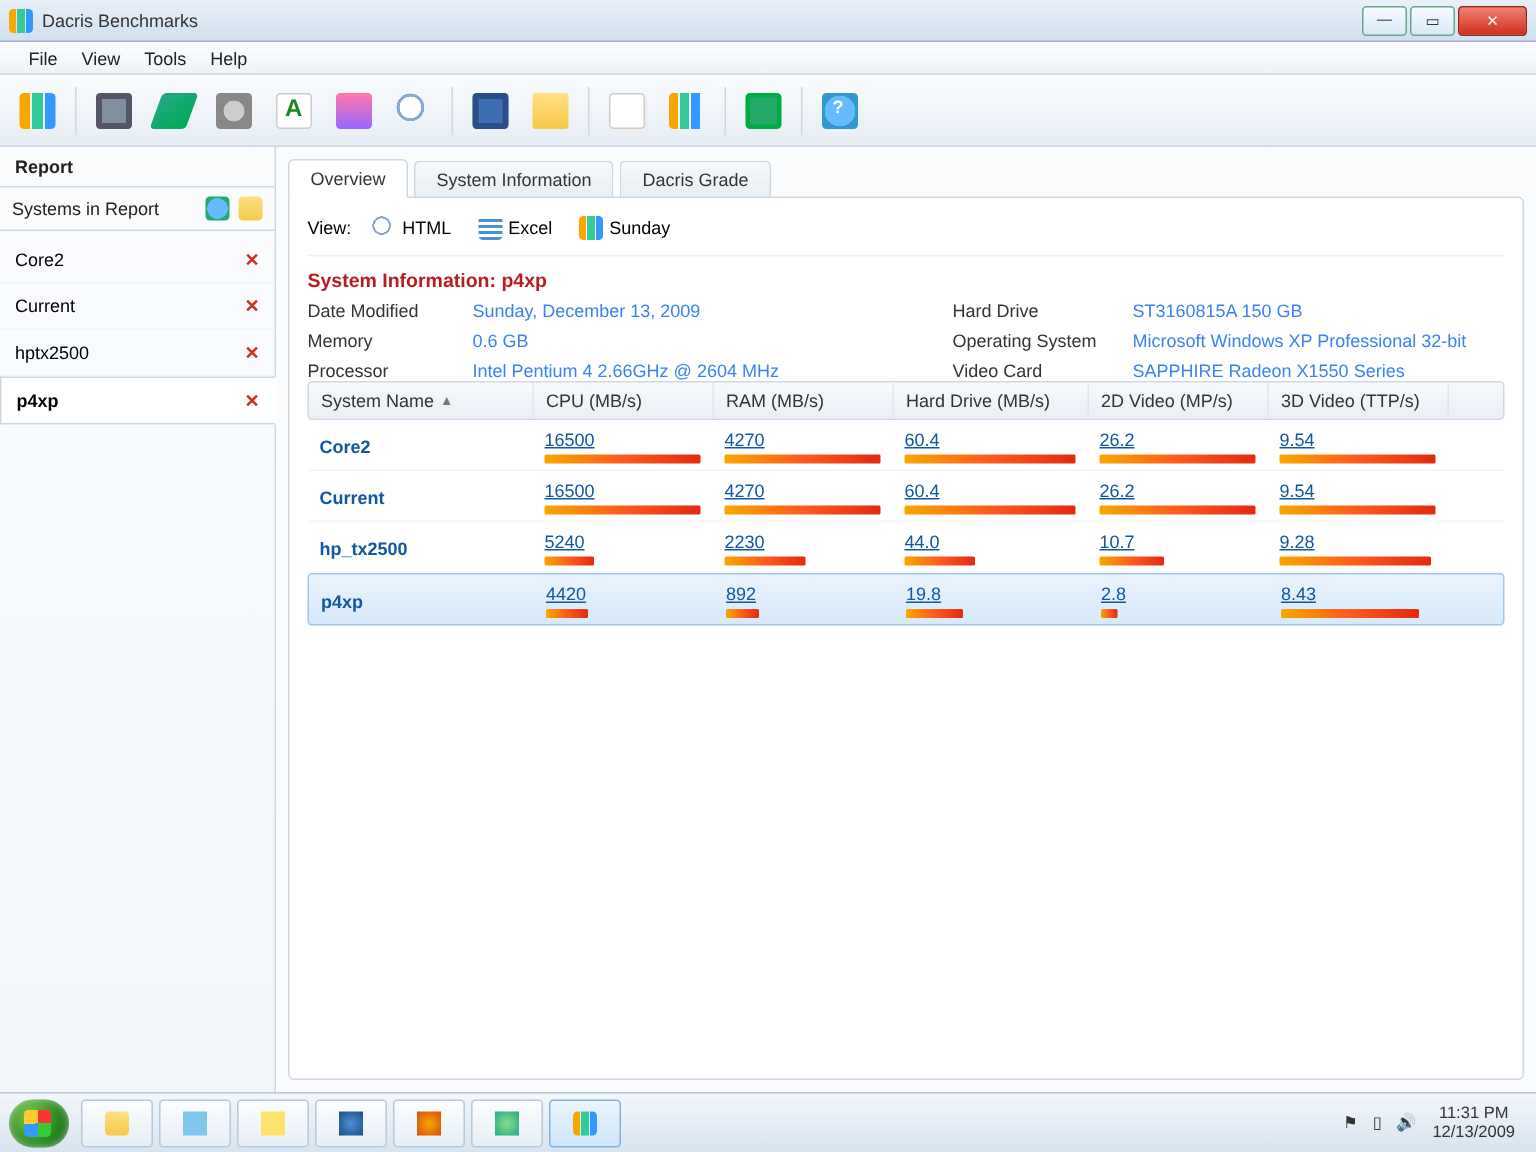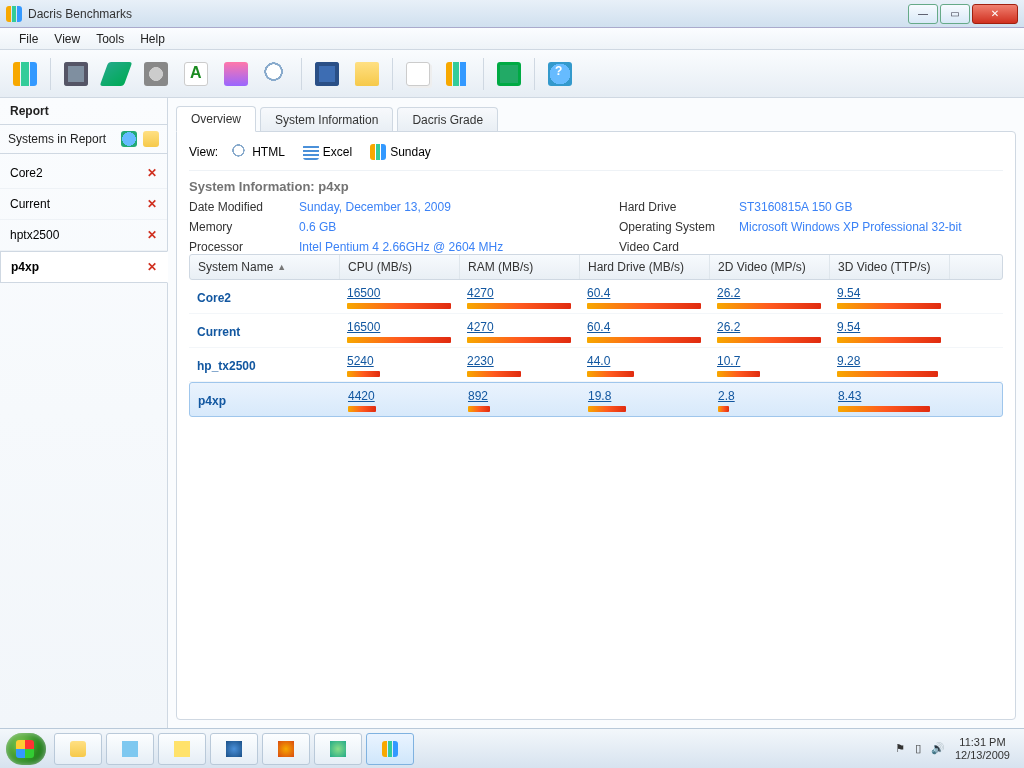--- a/index.html
+++ b/index.html
@@ -19,41 +19,41 @@
 
 
 .toolbar { height: 48px; background: linear-gradient(#fafcfe,#e6edf4); border-bottom:1px solid #cfd8e2; display:flex; align-items:center; padding:0 6px; gap:2px;}
 .tbtn { width:38px; height:38px; display:flex; align-items:center; justify-content:center; border-radius:3px; }
 .tsep { width:1px; height:32px; background:#cfd8e2; margin:0 4px;}
 
 
 .main { position:absolute; top:98px; left:0; right:0; bottom:40px; display:flex; background:#fff; }
 
 
-.sidebar { width:168px; border-right:1px solid #cfd8e2; display:flex; flex-direction:column; background:linear-gradient(#fafcfe,#f2f6fa);}
+.sidebar { width:184px; border-right:1px solid #cfd8e2; display:flex; flex-direction:column; background:linear-gradient(#fafcfe,#f2f6fa);}
 .sidehead { padding:6px 10px; font-weight:bold; color:#222; border-bottom:1px solid #cfd8e2;}
 .sidebar2 { padding:6px 8px; display:flex; align-items:center; justify-content:space-between; border-bottom:1px solid #cfd8e2;}
 .sidebar2 .lbl { color:#222;}
 .sidebar2 .icons { display:flex; gap:6px; }
 .syslist { padding:4px 0;}
 .sysitem { display:flex; align-items:center; justify-content:space-between; padding:8px 10px; border-bottom:1px solid #eef2f6;}
 .sysitem.selected { background:#fff; font-weight:bold; border:1px solid #cfd8e2; border-right:1px solid #fff; margin-right:-1px;}
 .sysitem .x { color:#d03020; font-weight:bold; cursor:pointer; }
 
 
 .content { flex:1; display:flex; flex-direction:column; padding:6px 8px 8px 8px; background:#fafcfe;}
 .tabs { display:flex; gap:4px; height:28px; align-items:flex-end; }
 .tab { padding:5px 14px; background:linear-gradient(#f7f9fc,#e8eef4); border:1px solid #cfd8e2; border-bottom:none; border-radius:4px 4px 0 0; color:#333; }
 .tab.active { background:#fff; font-weight:normal; border-bottom:1px solid #fff; position:relative; z-index:2;}
 .panel { flex:1; background:#fff; border:1px solid #cfd8e2; border-radius:0 4px 4px 4px; margin-top:-1px; padding:10px 12px; overflow:auto;}
 
 .viewrow { display:flex; align-items:center; gap:10px; padding-bottom:8px; border-bottom:1px solid #eef2f6;}
 .viewbtn { display:flex; align-items:center; gap:4px; padding:2px 4px;}
 
-.sectitle { font-weight:bold; font-size:13px; margin:8px 0 6px 0; color:#737373;}
+.sectitle { font-weight:bold; font-size:13px; margin:8px 0 6px 0; color:#b91c1c;}
 .infogrid { display:grid; grid-template-columns: 110px 320px 120px auto; row-gap:6px; font-size:12px; color:#333;}
 .infogrid .k { color:#333;}
 .infogrid .v { color:#3b82f6;}
 
 .tablehead { display:grid; grid-template-columns: 150px 120px 120px 130px 120px 120px 30px; background:linear-gradient(#f7fafd,#e9eff5); border:1px solid #cfd8e2; border-radius:3px; height:26px; align-items:center; font-size:12px; color:#333;}
 .tablehead > div { padding:0 8px; border-right:1px solid #dfe6ec; height:100%; display:flex; align-items:center; gap:4px;}
 .tablehead > div:last-child { border-right:none;}
 .sorticon { font-size:9px; color:#777;}
 
 .trow { display:grid; grid-template-columns: 150px 120px 120px 130px 120px 120px 30px; padding:6px 0 4px 0; border-bottom:1px solid #f3f6f9;}
@@ -223,20 +223,21 @@
         <div class="v">Sunday, December 13, 2009</div>
         <div class="k">Hard Drive</div>
         <div class="v">ST3160815A 150 GB</div>
         <div class="k">Memory</div>
         <div class="v">0.6 GB</div>
         <div class="k">Operating System</div>
         <div class="v">Microsoft Windows XP Professional 32-bit</div>
         <div class="k">Processor</div>
         <div class="v">Intel Pentium 4 2.66GHz @ 2604 MHz</div>
         <div class="k">Video Card</div>
+        <div class="v">SAPPHIRE Radeon X1550 Series</div>
       </div>
 
       <div class="tablehead">
         <div>
             <span>System Name</span>
             <span class="sorticon">▲</span>
           </div>
         <div>CPU (MB/s)</div>
         <div>RAM (MB/s)</div>
         <div>Hard Drive (MB/s)</div>

